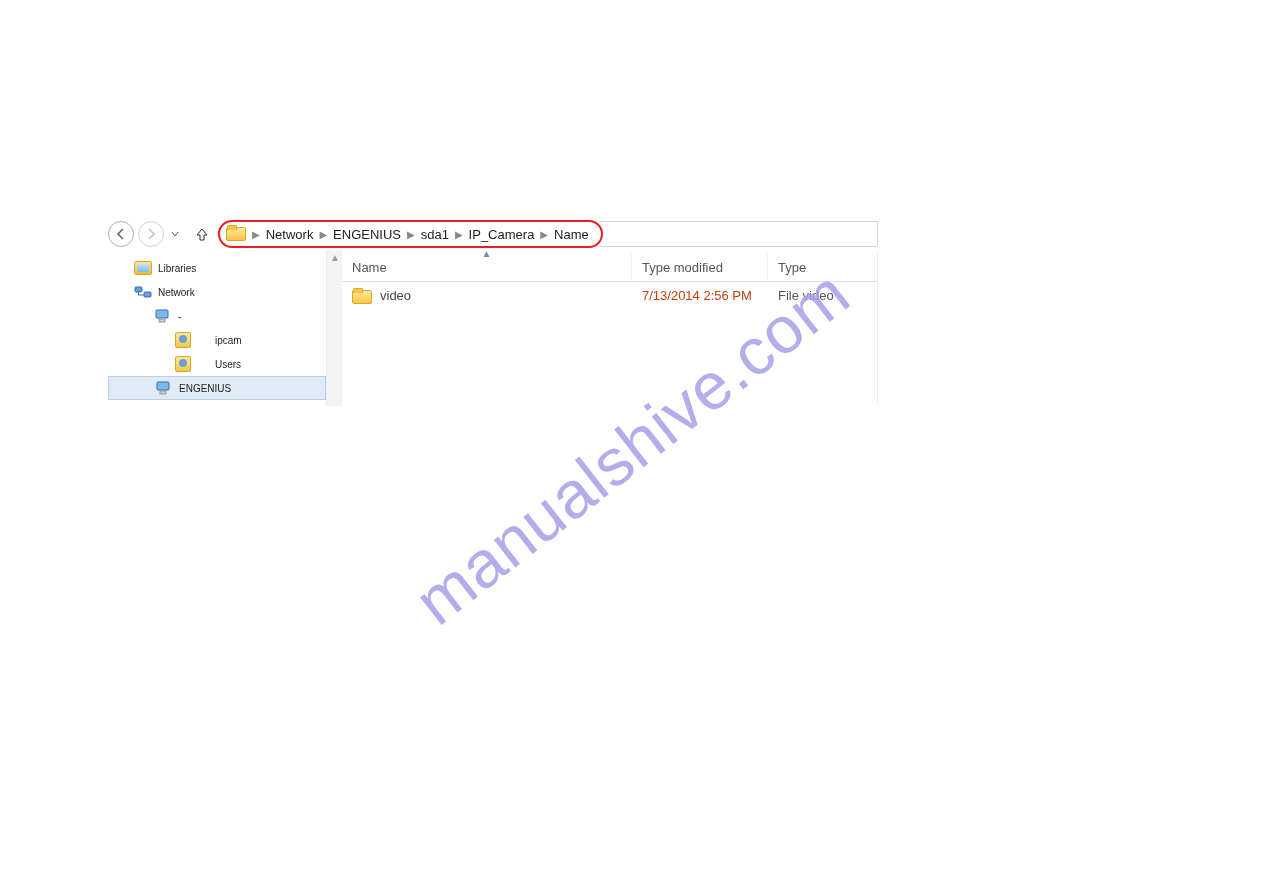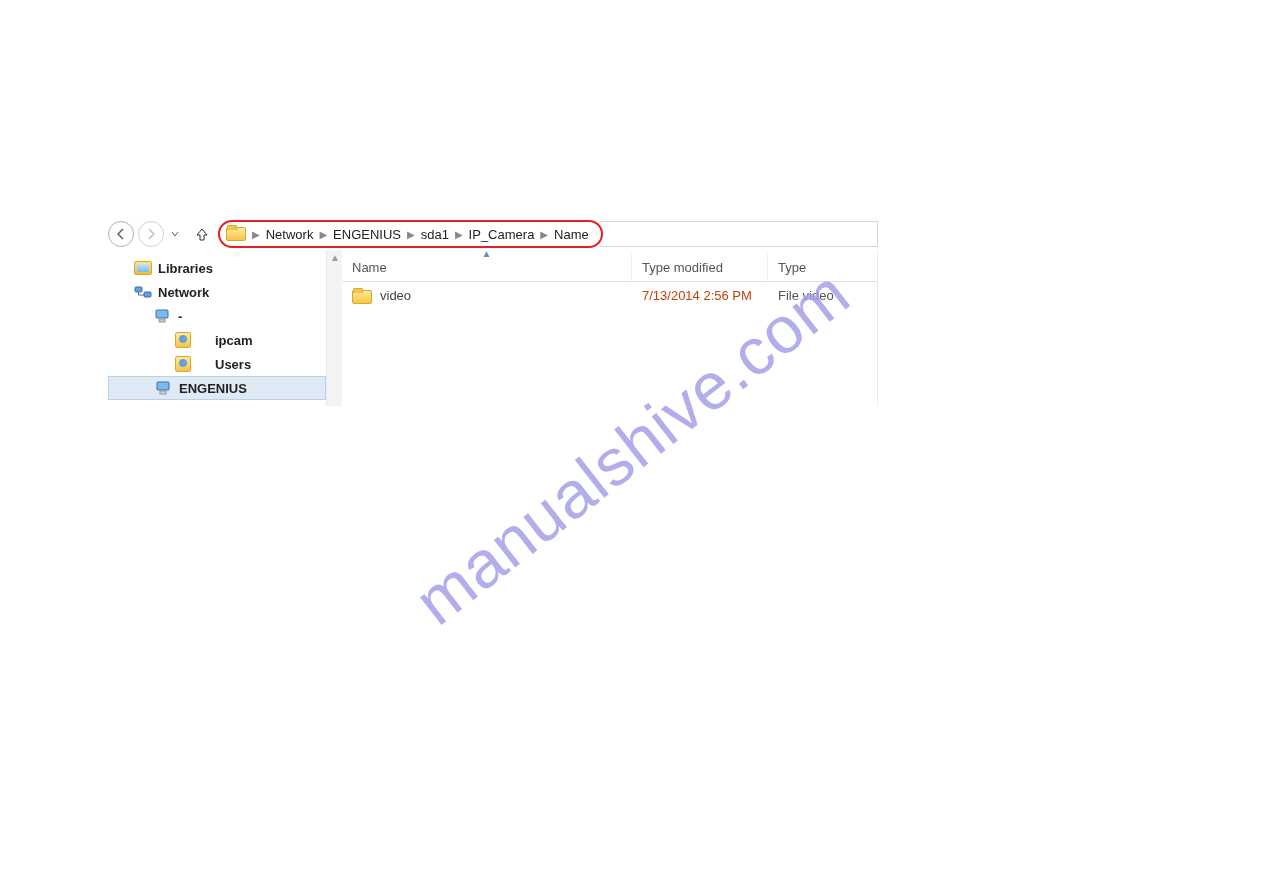--- a/index.html
+++ b/index.html
@@ -25,21 +25,21 @@
   }
   .addr-box .folder-icon { width: 18px; height: 18px; margin: 0 4px 0 2px; }
   .crumb { font-size: 13px; color: #222; padding: 0 2px; white-space: nowrap; }
   .sep { color: #888; font-size: 10px; padding: 0 4px; }
 
   .addr-tail { flex: 1 1 auto; height: 26px; border-top: 1px solid #d6d6d6; border-bottom: 1px solid #d6d6d6; border-right: 1px solid #d6d6d6; margin-left: -4px; }
 
   
   .body-row { display: flex; border-right: 1px solid #eaeaea; }
 
-  .tree-pane { width: 218px; padding: 6px 0; font-size: 13px; color: #222; font-weight: bold; }
+  .tree-pane { width: 218px; padding: 6px 0; font-size: 10px; color: #222; }
   .tree-item { display: flex; align-items: center; height: 24px; padding-left: 6px; cursor: default; }
   .tree-item.sel { background: #dfeaf5; border: 1px solid #b8d1e8; }
   .tree-item .ticon { width: 18px; height: 18px; margin-right: 6px; display:inline-flex; align-items:center; justify-content:center; }
   .indent1 { padding-left: 26px; }
   .indent2 { padding-left: 46px; }
   .indent3 { padding-left: 66px; gap: 17px; }
 
   .scroll-gutter { width: 16px; background: #f4f4f4; position: relative; border-left: 1px solid #eaeaea; }
   .scroll-gutter .thumb-up { position:absolute; top:2px; left:3px; width:10px; height:10px; color:#999; font-size:10px; text-align:center; }
 

